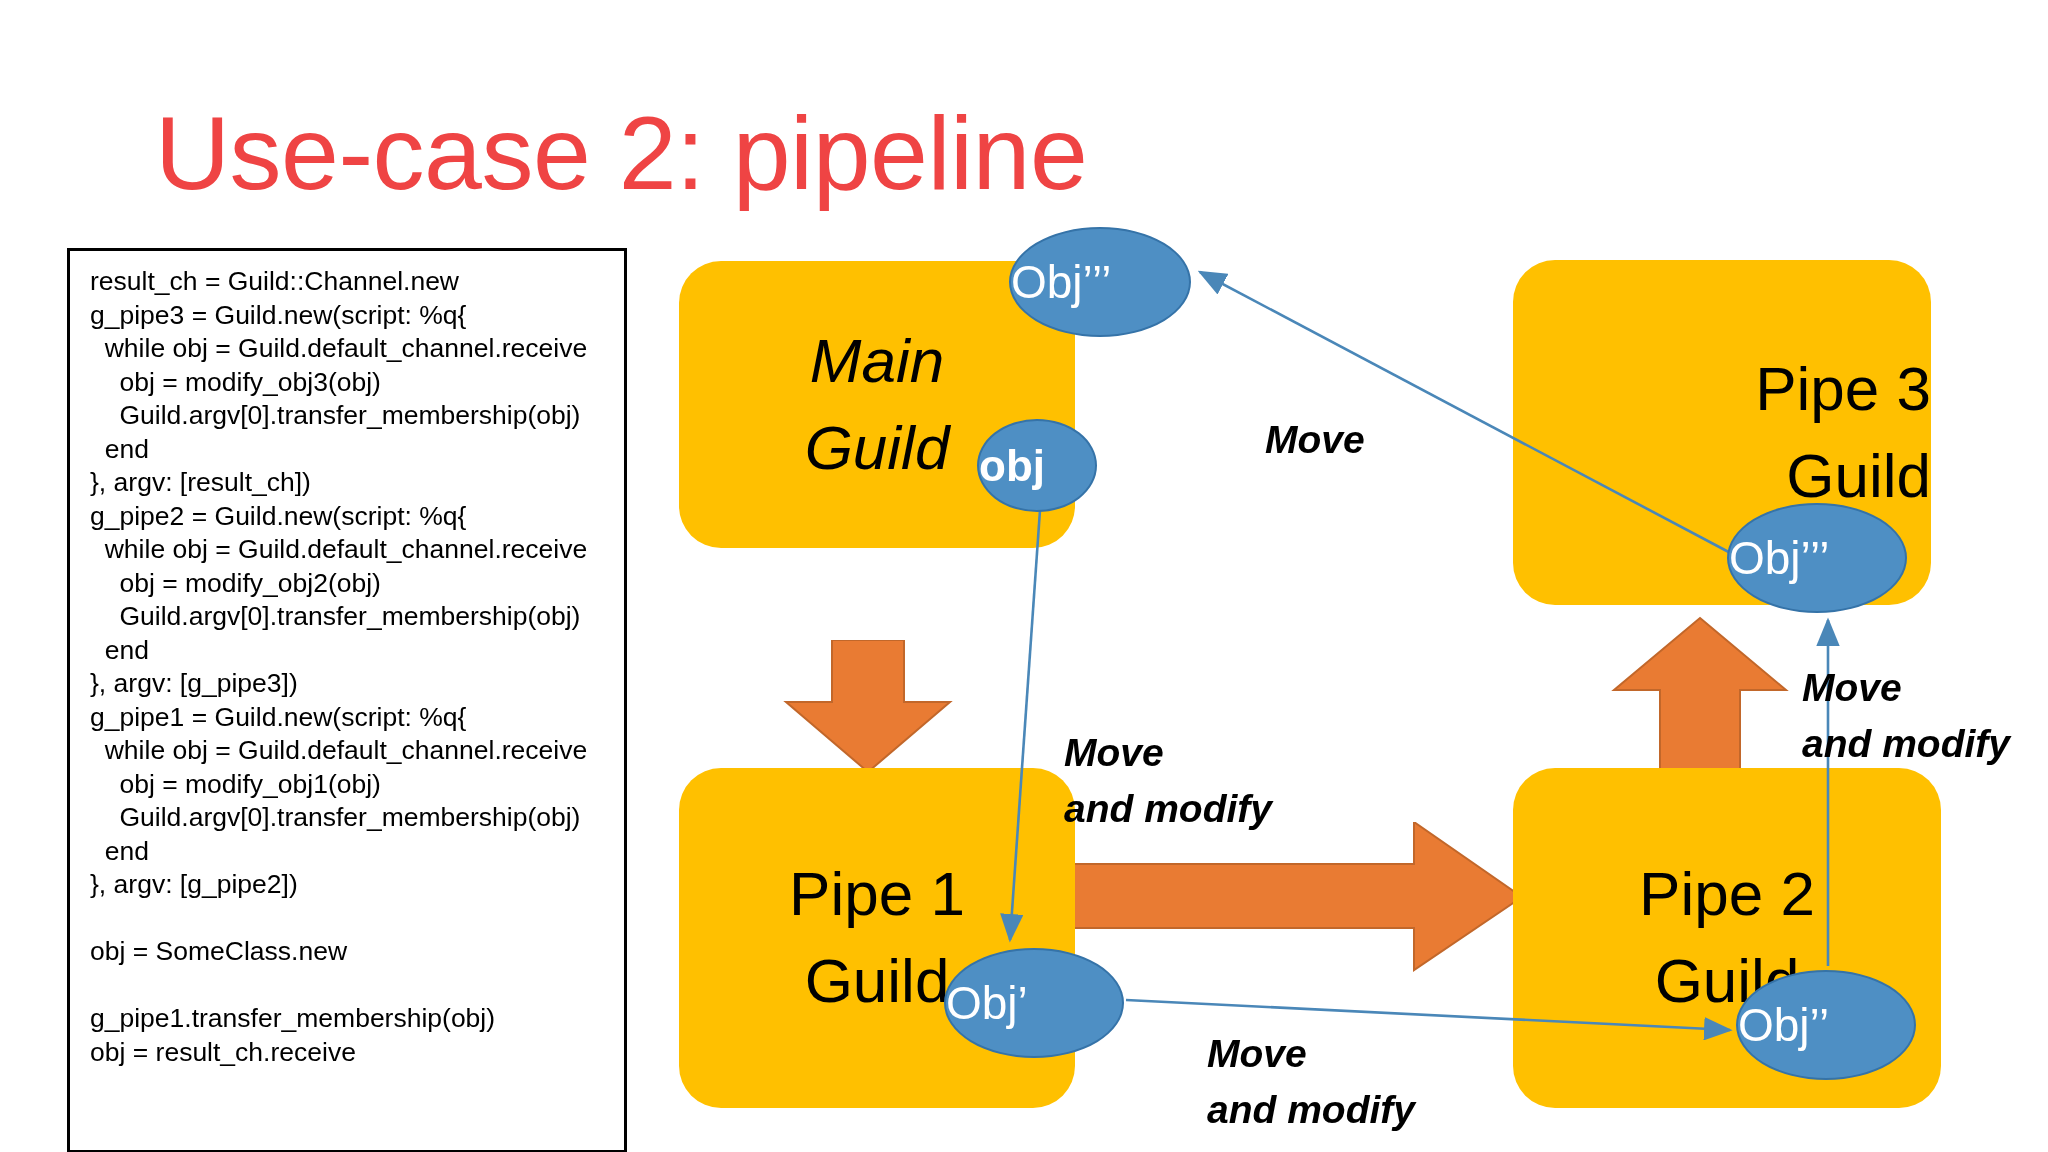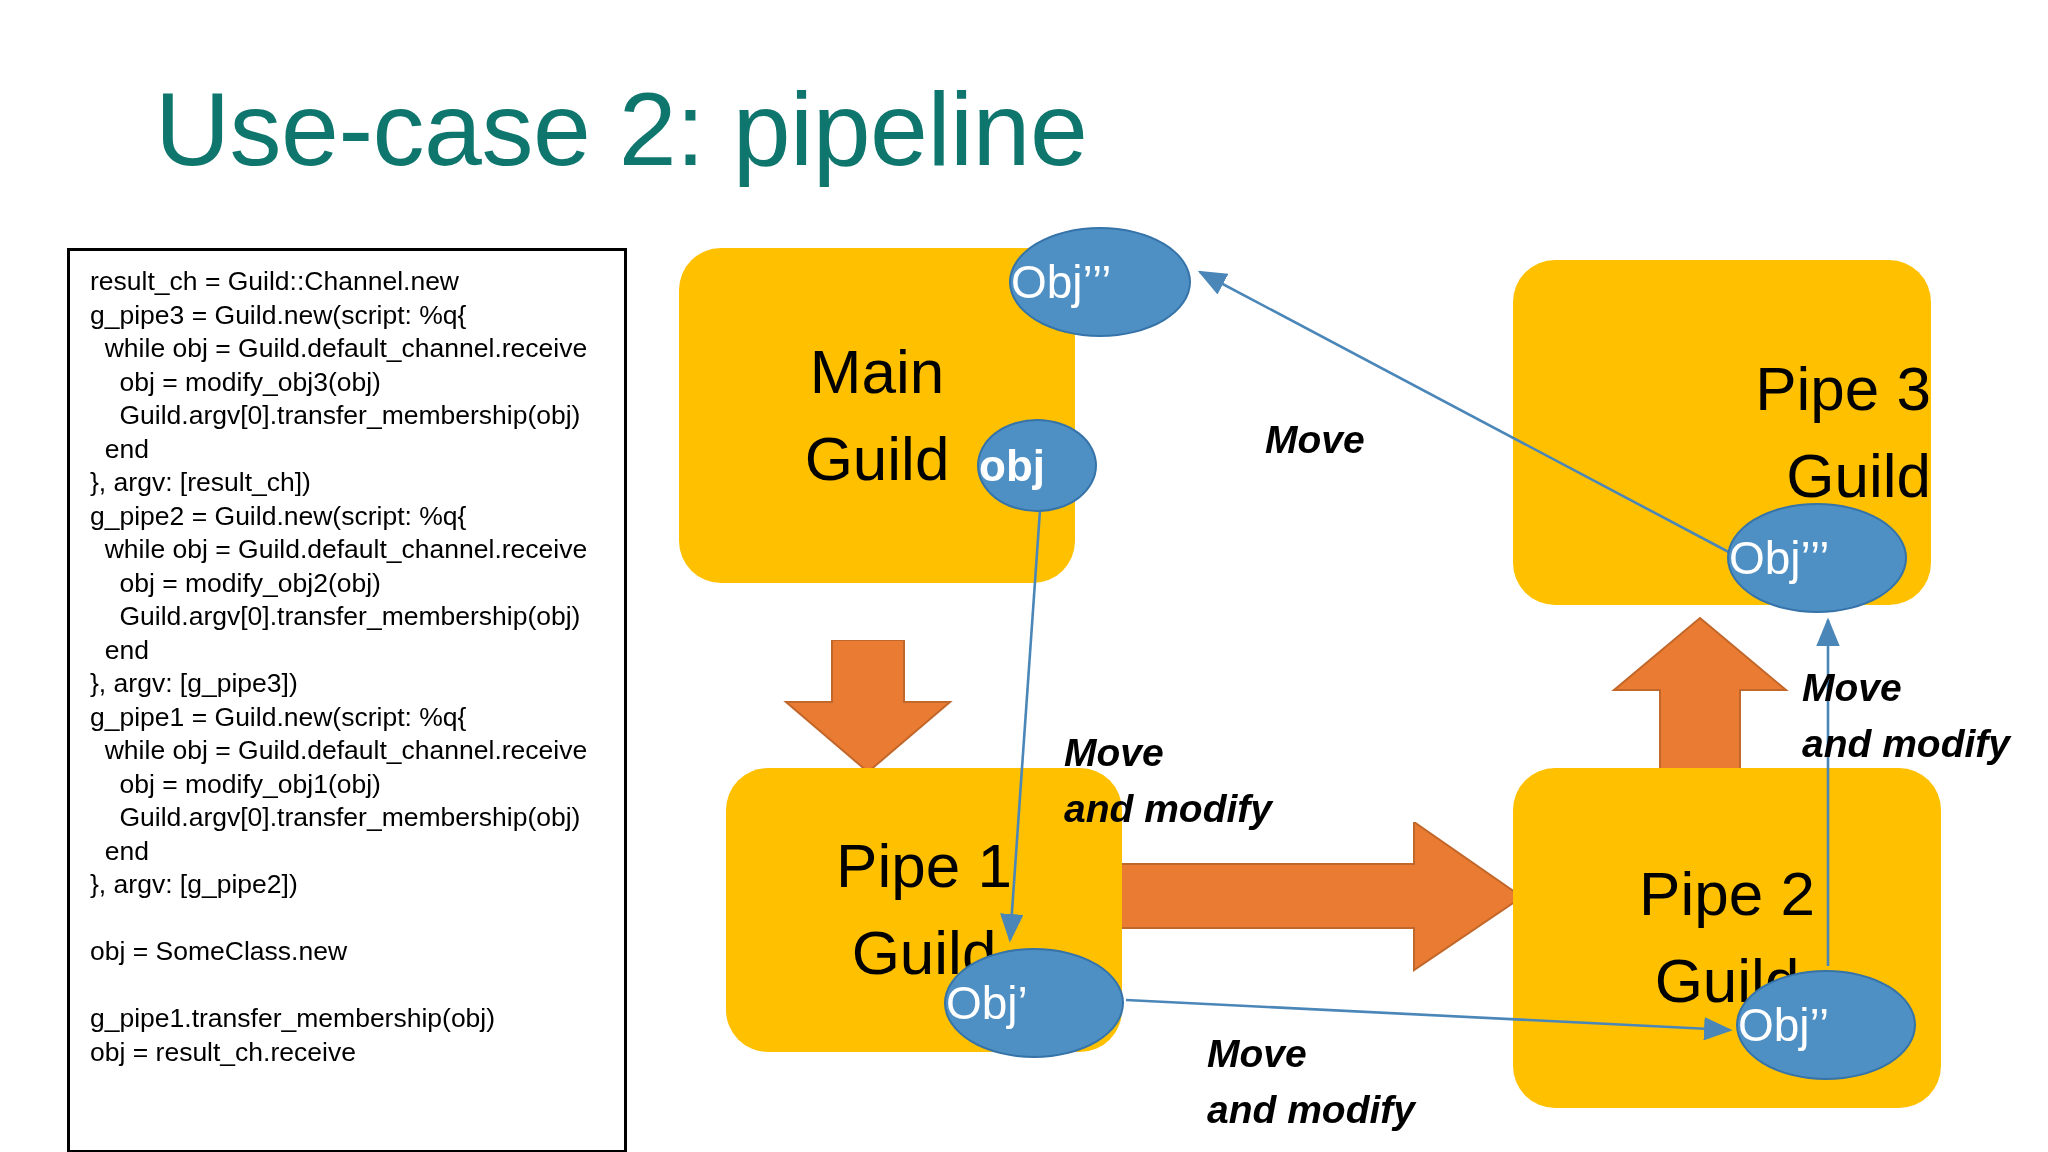--- a/index.html
+++ b/index.html
@@ -13,24 +13,24 @@
     height: 1152px;
     background: #ffffff;
     overflow: hidden;
     font-family: "Liberation Sans", sans-serif;
   }
 
   
   #slide-title {
     position: absolute;
     left: 155px;
-    top: 72px;
+    top: 96px;
     font-size: 104px;
     font-weight: 400;
-    color: #0f766e;
+    color: #ef4444;
     letter-spacing: -0.5px;
     line-height: 1.1;
     white-space: nowrap;
   }
 
   
   #code-panel {
     position: absolute;
     left: 67px;
     top: 248px;
@@ -59,23 +59,23 @@
     flex-direction: column;
     align-items: center;
     justify-content: center;
     color: #000000;
     font-size: 62px;
     line-height: 1.40;
     text-align: center;
   }
   .guild-box span { display: block; }
 
-  #box-main   { left: 679px;  top: 248px;  width: 396px; height: 335px; }
+  #box-main   { left: 679px;  top: 261px;  width: 396px; height: 287px; font-style: italic; }
   #box-pipe3  { left: 1513px; top: 260px;  width: 418px; height: 345px; align-items: flex-end; }
-  #box-pipe1  { left: 679px;  top: 768px;  width: 396px; height: 284px; margin-left: 47px; }
+  #box-pipe1  { left: 679px;  top: 768px;  width: 396px; height: 340px; }
   #box-pipe2  { left: 1513px; top: 768px;  width: 428px; height: 340px; }
 
   
   .obj-ellipse {
     position: absolute;
     background: #4E8FC4;
     border: 2px solid #3573A8;
     border-radius: 50%;
     display: flex;
     align-items: center;

